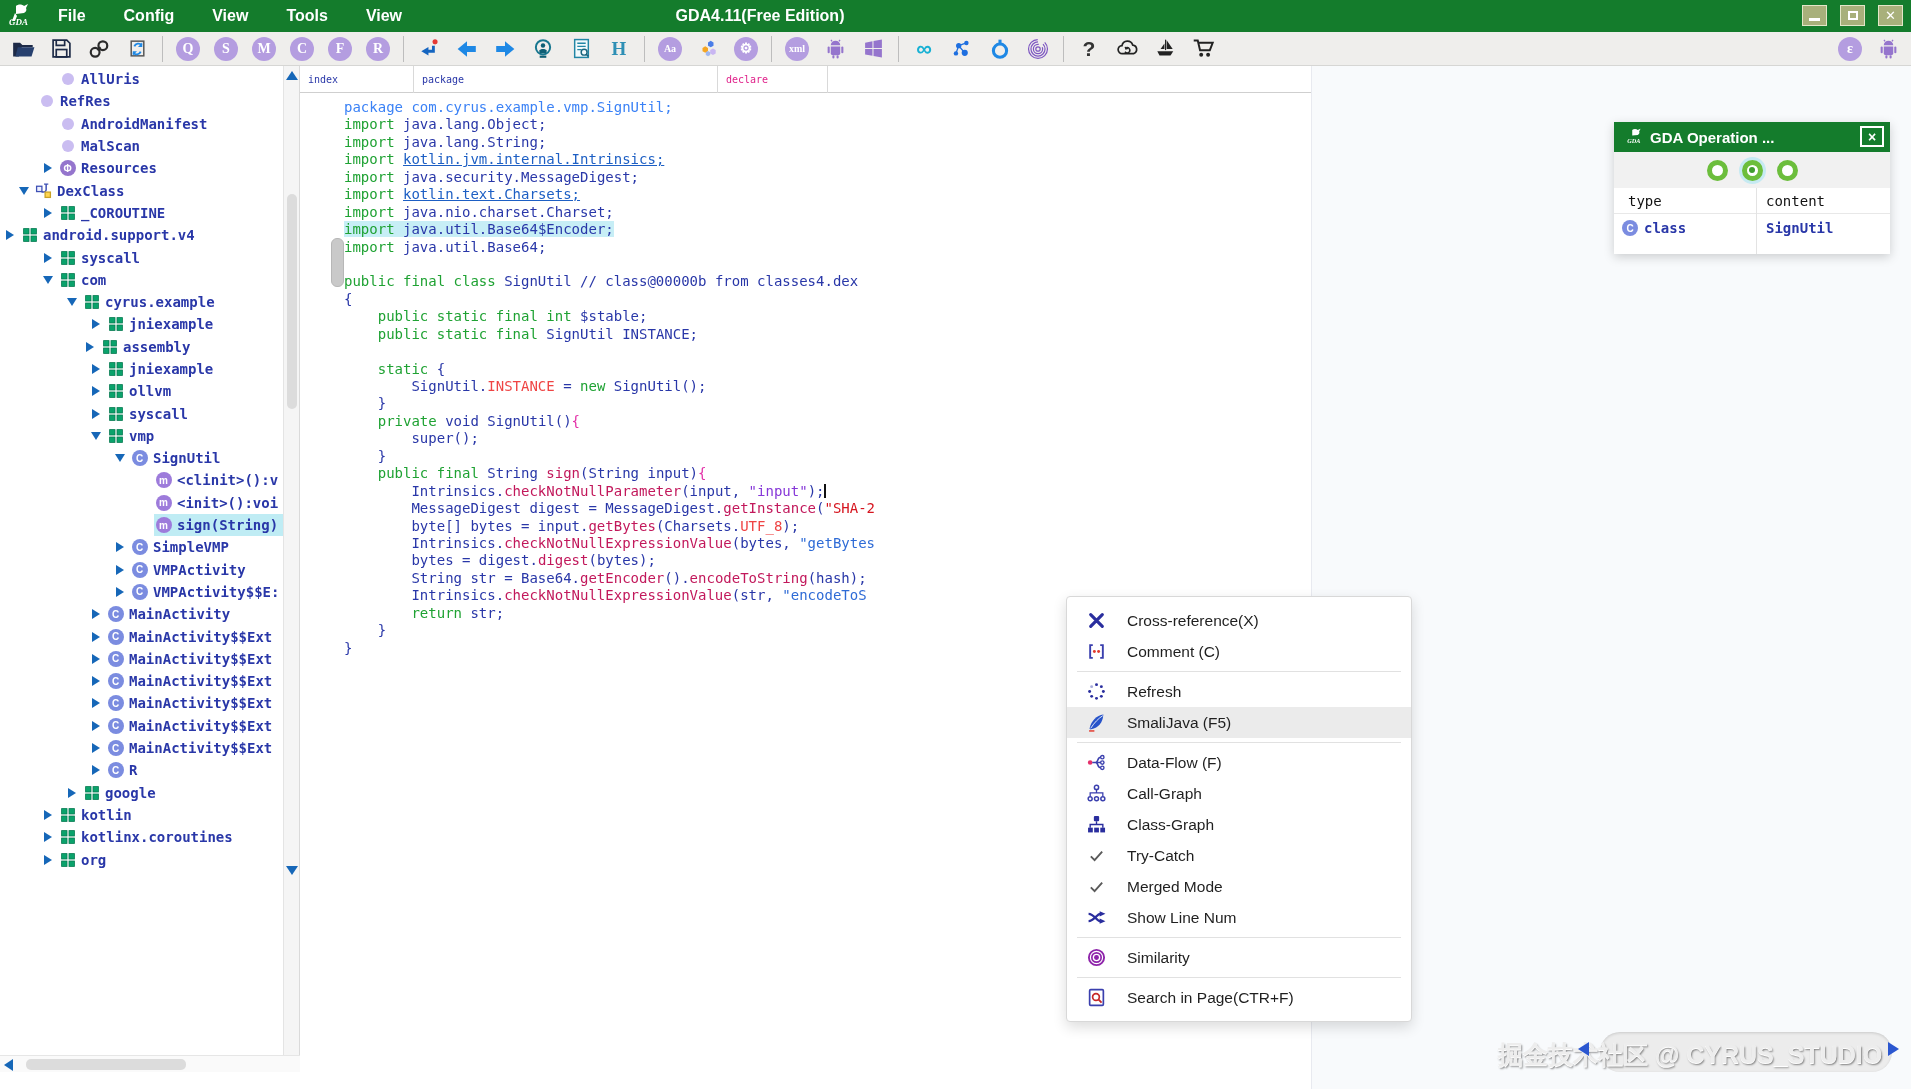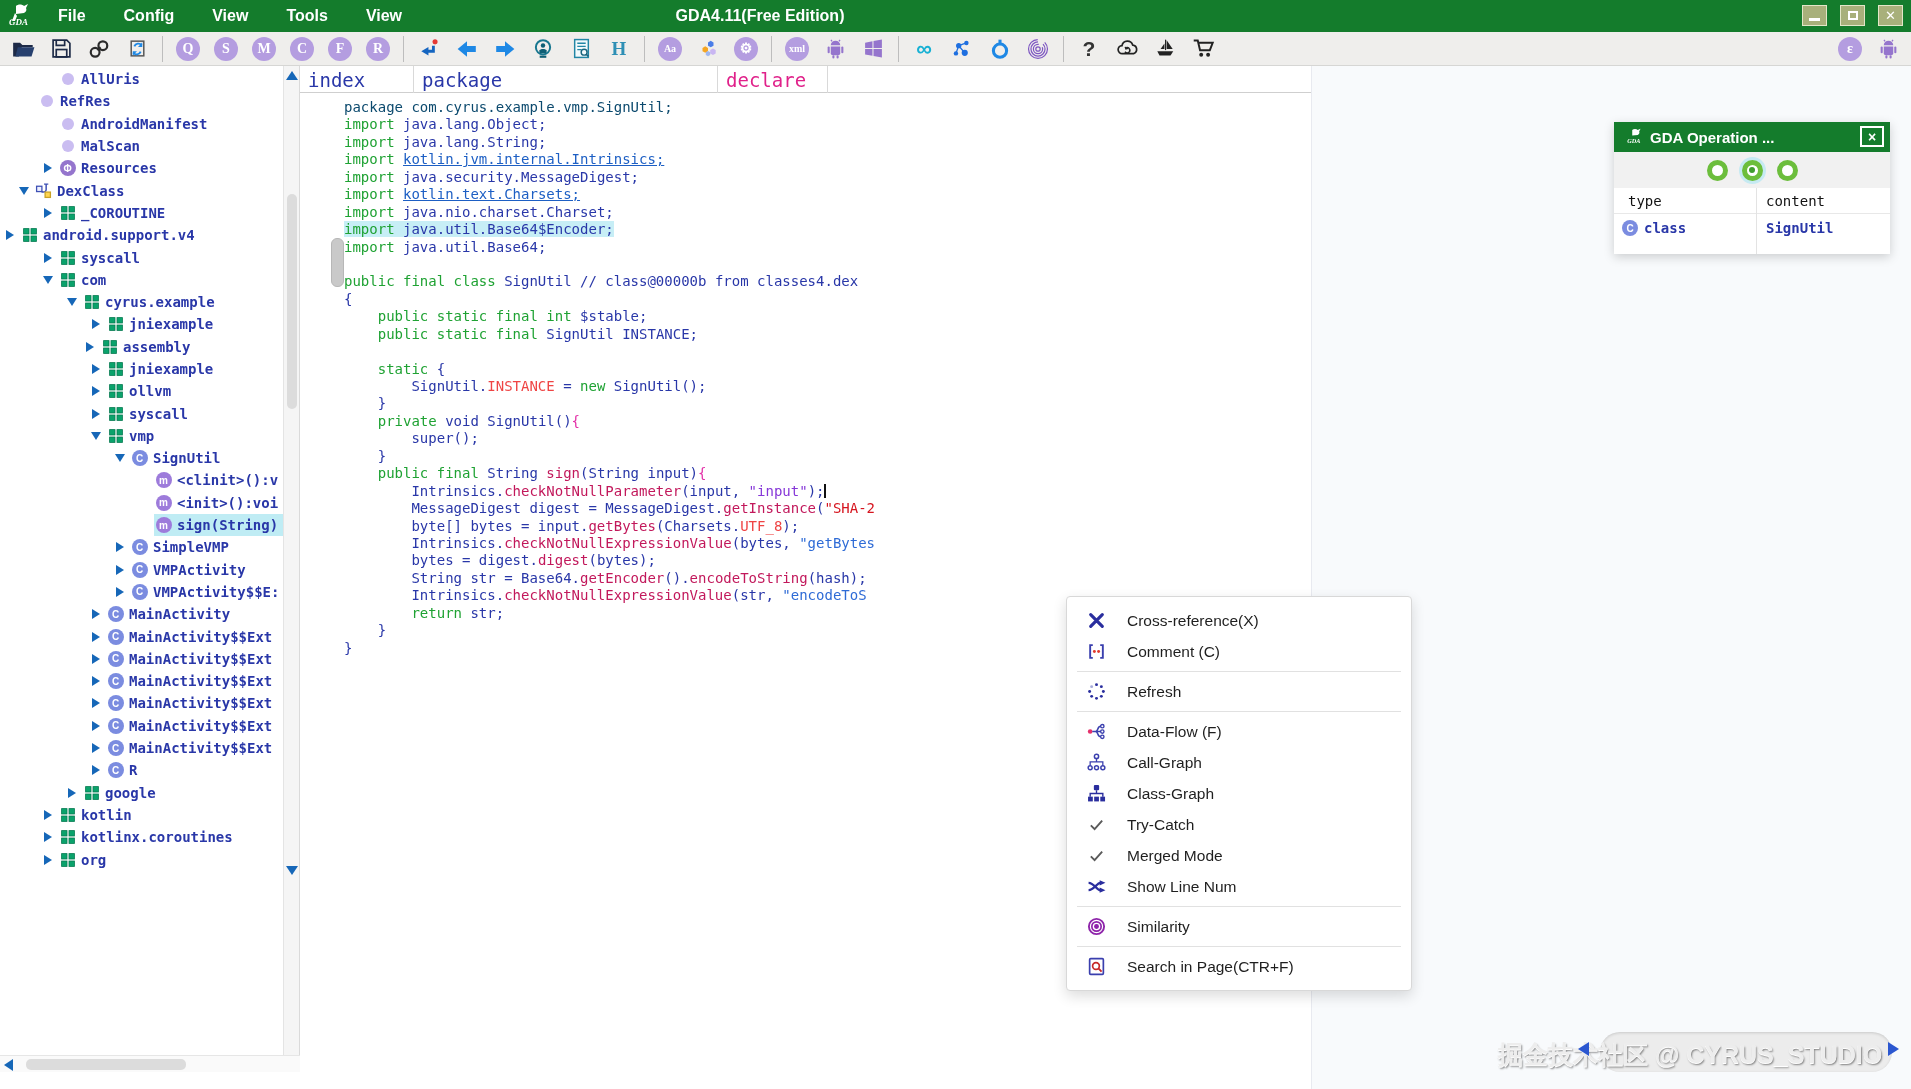--- a/index.html
+++ b/index.html
@@ -54,28 +54,28 @@
   
   #tree-hscroll { position:absolute; left:0; bottom:0; width:300px; height:17px; background:#fafafa; border-top:1px solid #e6e6e6; }
   .sb-left { position:absolute; left:4px; top:3px; width:0; height:0; border-right:9px solid #1667b8; border-top:6px solid transparent; border-bottom:6px solid transparent; }
   #tree-hthumb { position:absolute; left:26px; top:3px; width:160px; height:11px; background:#dcdcdc; border-radius:5px; }
 
   
   #code-panel { position:absolute; left:300px; top:66px; right:0; bottom:0; background:#fff; }
   #tab-bar { position:absolute; left:0; top:0; height:27px; width:1011px; background:#fff;
              border-bottom:1px solid #cfcfcf; display:flex; }
   .tab { height:27px; display:flex; align-items:center; padding-left:8px; border-right:1px solid #d9d9d9;
-         font-family:"DejaVu Sans Mono", monospace; font-size:19px; color:#2937a8; }
+         font-family:"DejaVu Sans Mono", monospace; font-size:10px; color:#2937a8; }
   .tab.accent { color:#e0218a; }
   #right-tint { position:absolute; left:1011px; top:0; right:0; bottom:0; background:#f8fafc; border-left:1px solid #e8eaf0; }
   #code-lines { position:absolute; left:44px; top:33px; white-space:pre;
                 font-family:"DejaVu Sans Mono", monospace; font-size:14px; line-height:17.45px; color:#2937a8; }
   .code-line { height:17.45px; }
   .line-hl { background:#c7eef6; }
-  .c-kw { color:#1fa233; } .c-nv { color:#2937a8; } .c-pk { color:#0c4a6e; }
+  .c-kw { color:#1fa233; } .c-nv { color:#2937a8; } .c-pk { color:#3b82f6; }
   .c-lk { color:#1d5fc4; text-decoration:underline; }
   .c-mt { color:#c2185b; } .c-s1 { color:#8637d8; } .c-s2 { color:#d6151f; }
   .c-s3 { color:#2e6bd6; } .c-it { color:#ef4444; } .c-mg { color:#e331a8; }
   .caret { display:inline-block; width:1.5px; height:14px; background:#111; vertical-align:-2px; }
   #code-vthumb { position:absolute; left:31px; top:172px; width:13px; height:49px; background:#c9c9c9;
                  border:1px solid #b7b7b7; border-radius:6px; }
 
   
   #context-menu { position:absolute; left:1066px; top:596px; width:346px; background:#fff;
                   border:1px solid #d8d8d8; border-radius:4px; box-shadow:0 5px 14px rgba(0,0,0,.14);
@@ -901,20 +901,30 @@
             <circle cx="15.5" cy="9" r="1.4"></circle>
             <circle cx="13.6" cy="13.6" r="1.4"></circle>
             <circle cx="9" cy="15.5" r="1.4"></circle>
             <circle cx="4.4" cy="13.6" r="1.4"></circle>
             <circle cx="2.5" cy="9" r="1.4"></circle>
             <circle cx="4.4" cy="4.4" r="1.4" fill="#a9add9"></circle>
           </svg>
         </span>
         <span>Refresh</span>
       </div>
+      <div class="cm-item hl">
+        <span class="cm-icon">
+          <svg viewBox="0 0 18 18" width="19" height="19">
+            <path d="M15.5 1.5C9 2.5 4 7.5 2.5 14.5c-.2 1 .5 1.2 1.5 1C11 14 15 9 15.5 1.5z" fill="#2753c9"></path>
+            <path d="M3.5 14.5C7 9 11 5 15 2.5" stroke="#fff" stroke-width="0.8" fill="none"></path>
+            <path d="M2 17h5" stroke="#e23b2e" stroke-width="1.4"></path>
+          </svg>
+        </span>
+        <span>SmaliJava (F5)</span>
+      </div>
       <div class="cm-sep"></div>
       <div class="cm-item">
         <span class="cm-icon">
           <svg viewBox="0 0 18 18" width="19" height="19">
             <circle cx="3" cy="9" r="2.2" fill="#e5306b"></circle>
             <path d="M5 9h3M8 9c3 0 1.5-5 5-5M8 9c3 0 1.5 5 5 5M8 9h5" fill="none" stroke="#3a3fae" stroke-width="1.5"></path>
             <circle cx="14.5" cy="4" r="1.6" fill="none" stroke="#3a3fae" stroke-width="1.3"></circle>
             <circle cx="14.5" cy="9" r="1.6" fill="none" stroke="#3a3fae" stroke-width="1.3"></circle>
             <circle cx="14.5" cy="14" r="1.6" fill="none" stroke="#3a3fae" stroke-width="1.3"></circle>
           </svg>

